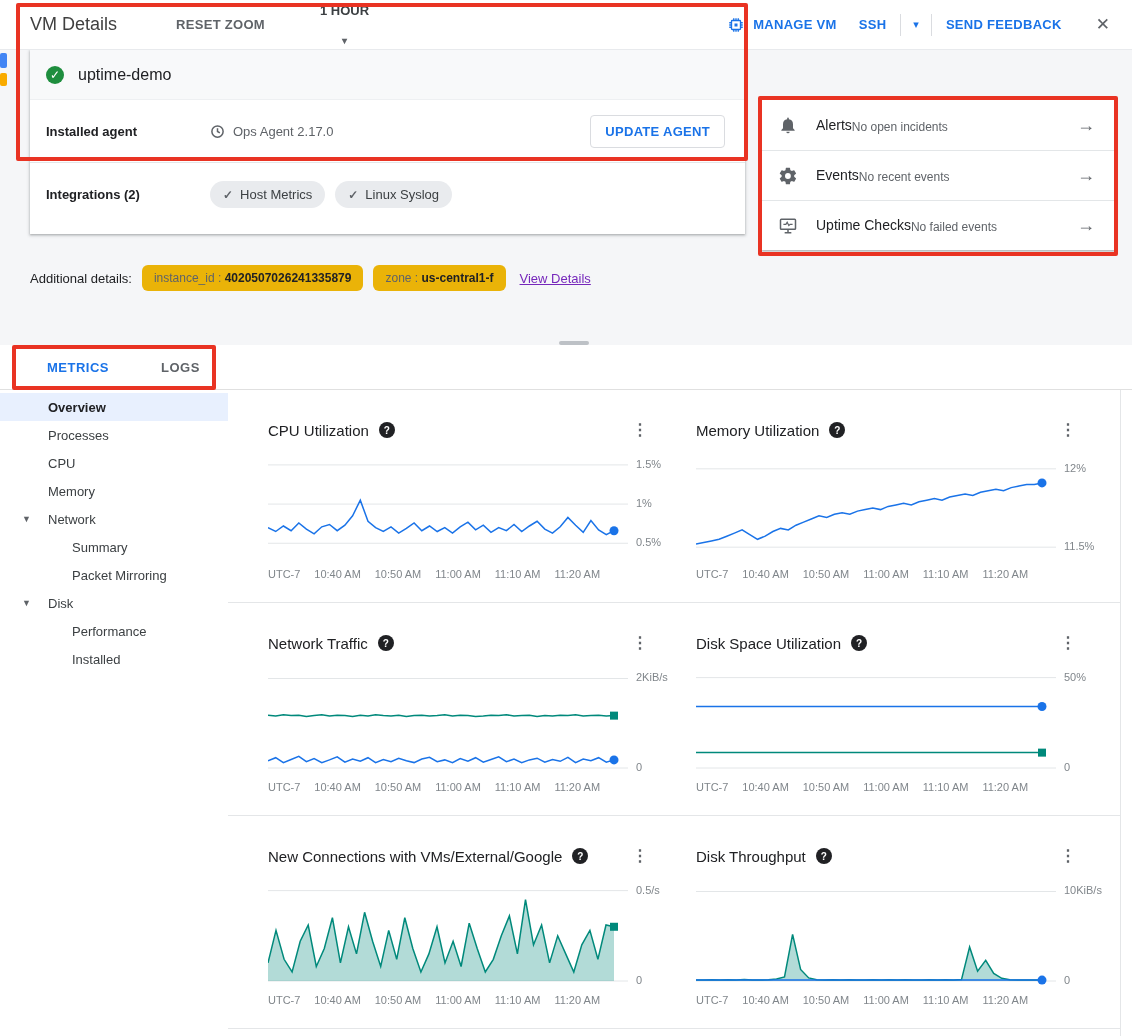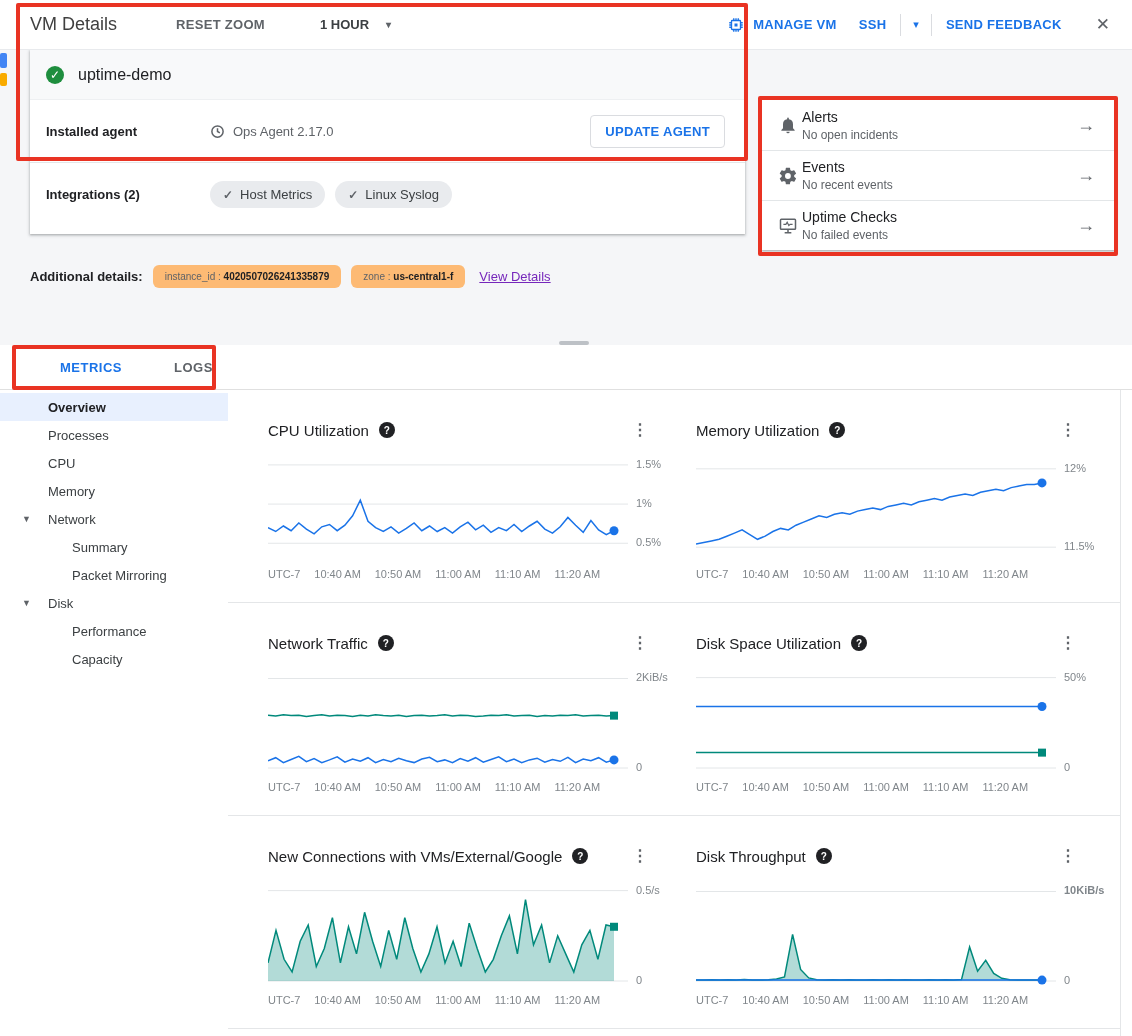--- a/index.html
+++ b/index.html
@@ -12,21 +12,21 @@
   
   .topbar {
     position: absolute; top: 0; left: 0; width: 100%; height: 50px; background: #fff;
     border-bottom: 1px solid #e8eaed; display: flex; align-items: center;
     padding: 0 14px 0 30px; z-index: 2;
   }
   .title { font-size: 18px; font-weight: 400; color: #404040; margin: 0; }
   .textbtn { background: none; border: none; font: inherit; font-size: 13px; font-weight: 700; letter-spacing: .3px; padding: 6px 4px; }
   .gray { color: #5f6368; margin-left: 55px; }
   .blue { color: #1a73e8; display: inline-flex; align-items: center; gap: 8px; }
-  .rangebtn { margin-left: 45px; background: none; border: none; font: inherit; font-size: 13px; font-weight: 700; color: #3c4043; display: inline-flex; align-items: center; gap: 17px; }
+  .rangebtn { margin-left: 45px; background: none; border: none; font: inherit; font-size: 13px; font-weight: 700; color: #3c4043; display: inline-flex; align-items: center; gap: 17px; flex-direction: column; }
   .caret { font-size: 10px; color: #5f6368; }
   .topbar-right { margin-left: auto; display: flex; align-items: center; gap: 14px; }
   .vdiv { width: 1px; height: 22px; background: #dadce0; margin: 0 -4px; }
   .caretbtn { color: #1a73e8; background: none; border: none; font-size: 11px; padding: 4px 2px; }
   .closebtn { background: none; border: none; color: #5f6368; font-size: 17px; margin-left: 8px; padding: 4px 8px; }
 
   
   .region-top { position: absolute; top: 50px; left: 0; width: 100%; height: 295px; background: #f5f6f8; }
 
   .vm-card {
@@ -48,41 +48,41 @@
   .chk { color: #5f6368; font-weight: 700; font-size: 12px; }
 
   
   .side-panel {
     position: absolute; left: 762px; top: 50px; width: 353px; background: #fff;
     box-shadow: 0 1px 2px rgba(60,64,67,.3), 0 1px 3px 1px rgba(60,64,67,.15);
   }
   .panel-row { display: flex; align-items: center; height: 50px; padding: 0 12px 0 16px; }
   .panel-row + .panel-row { border-top: 1px solid #e3e6e8; }
   .picon { width: 24px; color: #5f6368; display: flex; flex: none; }
-  .panel-text { display: flex; flex-direction: column; }
+  .panel-text { display: flex; flex-direction: row; margin-left: 14px; }
   .ptitle { font-size: 14px; color: #202124; }
   .psub { font-size: 12px; color: #5f6368; margin-top: 3px; }
   .parrow { margin-left: auto; color: #5f6368; font-size: 18px; padding: 4px 8px; }
 
   
   .addl { position: absolute; left: 30px; top: 215px; display: flex; align-items: center; gap: 10px; }
-  .addl-label { font-size: 13px; font-weight: 700; color: #202124; }
-  .dchip { background: #fdba74; border-radius: 6px; padding: 6px 12px; font-size: 10px; color: #5f6368; white-space: pre; }
+  .addl-label { font-size: 13px; font-weight: 400; color: #202124; }
+  .dchip { background: #eab308; border-radius: 6px; padding: 6px 12px; font-size: 12px; color: #5f6368; white-space: pre; }
   .dchip b { color: #202124; }
   .viewlink { color: #7627bb; font-size: 13px; text-decoration: underline; margin-left: 4px; }
 
   .drag-handle { position: absolute; left: 559px; top: 291px; width: 30px; height: 4px; border-radius: 2px; background: #bdc1c6; cursor: row-resize; }
   .collapse-btn { position: absolute; left: 1096px; top: 63px; color: #1a73e8; background: none; border: none; padding: 2px; }
 
   .frag-a { position: absolute; left: 0; top: 3px; width: 7px; height: 15px; background: #4285f4; border-radius: 2px; }
   .frag-b { position: absolute; left: 0; top: 23px; width: 7px; height: 13px; background: #f9ab00; border-radius: 2px; }
 
   
   .region-bottom { position: absolute; top: 345px; left: 0; width: 100%; bottom: 0; background: #fff; }
-  .tabs { display: flex; height: 45px; padding-left: 34px; border-bottom: 1px solid #e0e0e0; }
+  .tabs { display: flex; height: 45px; padding-left: 21px; border-bottom: 1px solid #e0e0e0; }
   .tab { display: flex; align-items: center; padding: 0 26px; font-size: 13px; font-weight: 700; letter-spacing: .5px; color: #5f6368; }
   .tab.active { color: #1a73e8; box-shadow: inset 0 -3px 0 #1a73e8; }
 
   .content { display: flex; height: calc(100% - 45px); }
   .sidebar { width: 228px; flex: none; padding-top: 3px; }
   .nav { list-style: none; margin: 0; padding: 0; }
   .nav-item { height: 28px; display: flex; align-items: center; font-size: 13px; color: #3c4043; padding-left: 48px; }
   .nav-item.lvl2 { padding-left: 72px; }
   .nav-item.expandable { padding-left: 22px; }
   .expander { width: 26px; font-size: 9px; color: #5f6368; flex: none; }
@@ -255,21 +255,21 @@
           <span class="expander" data-interactable="true">▼</span>
           <span data-interactable="false">Network</span>
         </li>
         <li class="nav-item lvl2" data-interactable="true">Summary</li>
         <li class="nav-item lvl2" data-interactable="true">Packet Mirroring</li>
         <li class="nav-item expandable" data-interactable="true">
           <span class="expander" data-interactable="true">▼</span>
           <span data-interactable="false">Disk</span>
         </li>
         <li class="nav-item lvl2" data-interactable="true">Performance</li>
-        <li class="nav-item lvl2" data-interactable="true">Capacity</li>
+        <li class="nav-item lvl2" data-interactable="true">Installed</li>
       </ul>
     </nav>
 
     <div class="main" data-interactable="false">
       <div class="right-edge" data-interactable="false"></div>
 
       <div class="chart-row" data-interactable="false">
         <div class="chart-card" data-interactable="false">
           <div class="chart-head">
             <span class="chart-title" data-interactable="false">CPU Utilization</span>
@@ -432,21 +432,21 @@
           <div class="chart-plot">
               <svg data-interactable="false" width="360" height="104" viewBox="0 0 360 104">
                 <line x1="0" x2="360" y1="99" y2="99" stroke="#e3e6e8" stroke-width="1"></line>
                 <line x1="0" x2="360" y1="9.476190476190482" y2="9.476190476190482" stroke="#e3e6e8" stroke-width="1"></line>
                 <path d="M0.0 97.9L8.0 98.1L16.1 97.7L24.1 98.1L32.2 97.8L40.2 98.1L48.3 97.6L56.3 97.9L64.4 98.1L72.4 97.7L80.5 97.0L88.5 95.0L96.6 52.4L104.6 87.4L112.7 95.9L120.7 97.7L128.7 98.1L136.8 97.8L144.8 98.1L152.9 97.7L160.9 98.1L169.0 97.9L177.0 97.7L185.1 98.1L193.1 97.8L201.2 98.1L209.2 97.7L217.3 98.1L225.3 97.9L233.3 97.7L241.4 98.1L249.4 97.8L257.5 98.1L265.5 97.6L273.6 65.0L281.6 89.2L289.7 78.4L297.7 91.4L305.8 96.3L313.8 97.7L321.9 98.1L329.9 97.9L338.0 98.1L346.0 98.1L346.0 99.0L0 99.0Z" fill="#00897b" fill-opacity="0.3" stroke="none"></path>
                 <path d="M0.0 97.9L8.0 98.1L16.1 97.7L24.1 98.1L32.2 97.8L40.2 98.1L48.3 97.6L56.3 97.9L64.4 98.1L72.4 97.7L80.5 97.0L88.5 95.0L96.6 52.4L104.6 87.4L112.7 95.9L120.7 97.7L128.7 98.1L136.8 97.8L144.8 98.1L152.9 97.7L160.9 98.1L169.0 97.9L177.0 97.7L185.1 98.1L193.1 97.8L201.2 98.1L209.2 97.7L217.3 98.1L225.3 97.9L233.3 97.7L241.4 98.1L249.4 97.8L257.5 98.1L265.5 97.6L273.6 65.0L281.6 89.2L289.7 78.4L297.7 91.4L305.8 96.3L313.8 97.7L321.9 98.1L329.9 97.9L338.0 98.1L346.0 98.1" fill="none" stroke="#00897b" stroke-width="1.5"></path>
                 <path d="M0.0 98.1L8.0 97.9L16.1 98.1L24.1 98.0L32.2 98.1L40.2 97.9L48.3 98.1L56.3 98.0L64.4 97.9L72.4 98.1L80.5 98.0L88.5 98.1L96.6 97.9L104.6 98.1L112.7 98.0L120.7 98.1L128.7 97.9L136.8 98.0L144.8 98.1L152.9 97.9L160.9 98.1L169.0 98.0L177.0 98.1L185.1 97.9L193.1 98.1L201.2 98.0L209.2 97.9L217.3 98.1L225.3 98.0L233.3 98.1L241.4 97.9L249.4 98.1L257.5 98.0L265.5 97.9L273.6 98.1L281.6 98.0L289.7 98.1L297.7 97.9L305.8 98.0L313.8 98.1L321.9 97.9L329.9 98.1L338.0 98.0L346.0 98.1" fill="none" stroke="#1a73e8" stroke-width="1.5"></path>
                 <circle cx="346" cy="98.10476190476192" r="4.5" fill="#1a73e8"></circle>
               </svg>
               <div class="ylabels" data-interactable="false">
-                <span style="top: 2.47619px; font-weight: bold;">10KiB/s</span>
+                <span style="top: 2.47619px;">10KiB/s</span>
                 <span style="top: 92px;">0</span>
               </div>
             </div>
           <div class="xlabels" data-interactable="false">
               <span>UTC-7</span>
               <span>10:40 AM</span>
               <span>10:50 AM</span>
               <span>11:00 AM</span>
               <span>11:10 AM</span>
               <span>11:20 AM</span>

